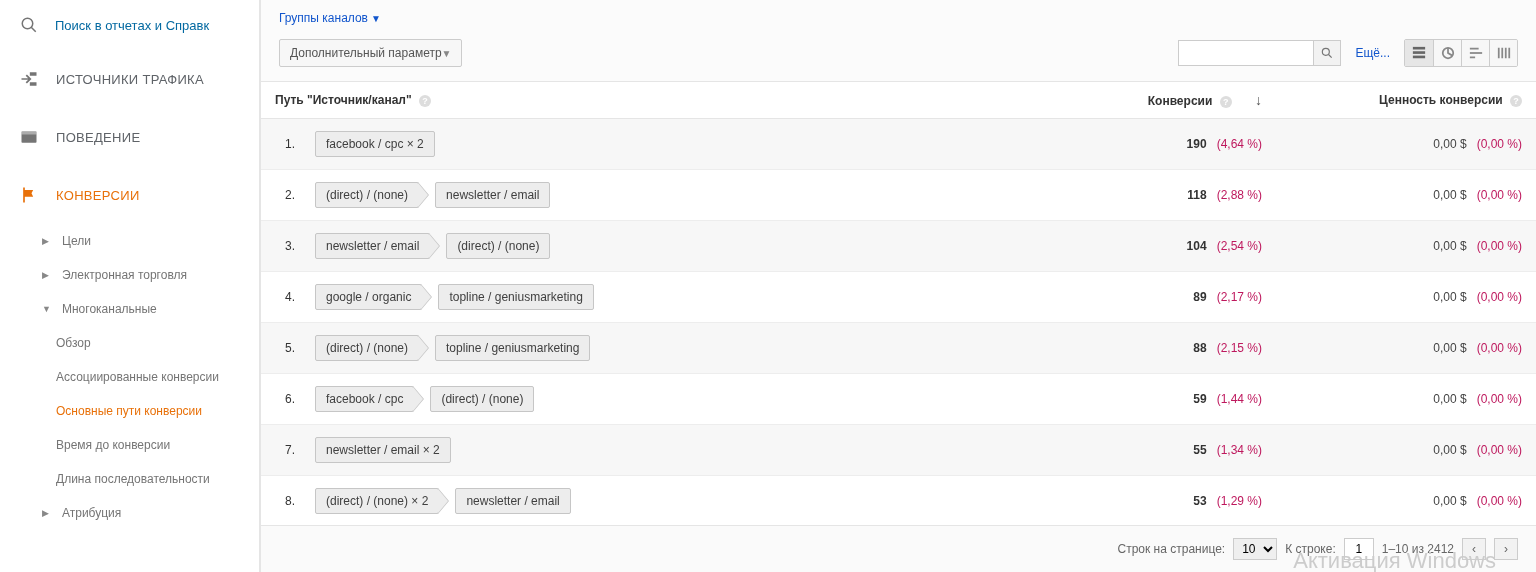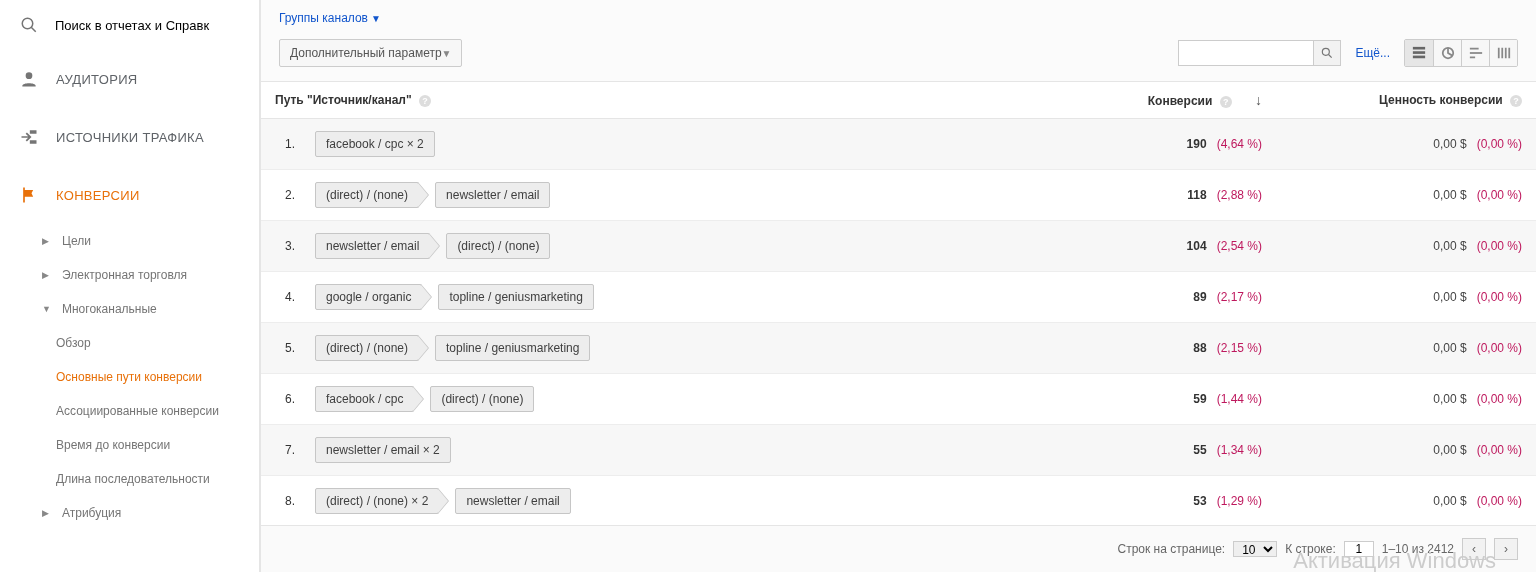--- a/index.html
+++ b/index.html
@@ -1,18 +1,18 @@
 <!DOCTYPE html>
 <html><head>
 <meta charset="utf-8">
 <style>
 * { box-sizing: border-box; margin: 0; padding: 0; }
 body { font-family: Arial, Helvetica, sans-serif; font-size: 13px; color: #555; background: #fff; width: 1536px; height: 572px; overflow: hidden; display: flex; }
 .sidebar { width: 260px; border-right: 1px solid #e5e5e5; display: flex; flex-direction: column; height: 100%; }
-.search-row { display: flex; align-items: center; gap: 15px; padding: 14px 18px; color: #000000; }
+.search-row { display: flex; align-items: center; gap: 15px; padding: 14px 18px; color: #0369a1; }
 .nav-item { display: flex; align-items: center; gap: 16px; padding: 18px 18px; color: #5f6368; font-size: 13px; font-weight: 400; letter-spacing: 0.3px; }
 .nav-item.active { color: #e8710a; }
 .icon-box { width: 22px; height: 22px; display: inline-flex; align-items: center; justify-content: center; }
 .subnav { padding-left: 30px; font-size: 12px; color: #757575; }
 .subnav-item { display: flex; align-items: center; gap: 10px; padding: 10px 12px; }
 .subnav-item .arr { width: 10px; font-size: 9px; color: #888; }
 .subnav-sub { padding-left: 18px; }
 .subnav-sub .subnav-item { padding: 10px 8px; }
 .subnav-item.selected { color: #e8710a; font-weight: 500; }
 
@@ -47,59 +47,59 @@
 td.val-col { text-align: right; width: 260px; }
 .num-bold { font-weight: bold; color: #333; margin-right: 10px; }
 .pct { color: #be185d; }
 
 .chip-wrap { display: inline-flex; align-items: center; }
 .chip { position: relative; display: inline-flex; align-items: center; background: #ededed; border: 1px solid #c6c6c6; border-radius: 2px; padding: 5px 10px; font-size: 12px; color: #404040; margin-right: 16px; }
 .chip.notlast::after { content: ""; position: absolute; right: -11px; top: 50%; transform: translateY(-50%); width: 0; height: 0; border-top: 13px solid transparent; border-bottom: 13px solid transparent; border-left: 11px solid #c6c6c6; z-index: 1; }
 .chip.notlast::before { content: ""; position: absolute; right: -10px; top: 50%; transform: translateY(-50%); width: 0; height: 0; border-top: 12px solid transparent; border-bottom: 12px solid transparent; border-left: 10px solid #ededed; z-index: 2; }
 
 .pager { display: flex; justify-content: flex-end; align-items: center; gap: 8px; padding: 12px 18px; font-size: 12px; color: #666; border-top: 1px solid #e5e5e5; background: #fafafa; position: relative; }
-.pager select, .pager input { border: 1px solid #ccc; height: 16px; font-size: 12px; padding: 0 4px; }
+.pager select, .pager input { border: 1px solid #ccc; height: 22px; font-size: 12px; padding: 0 4px; }
 .pager input { width: 30px; text-align: center; }
 .pg-btn { width: 24px; height: 22px; border: 1px solid #ccc; background: #f2f2f2; display: inline-flex; align-items: center; justify-content: center; color: #666; }
 .watermark { position: absolute; right: 40px; bottom: -2px; color: #ccc; font-size: 22px; font-family: 'Segoe UI', Arial; pointer-events: none; }
 </style>
 </head>
 <body>
 
 <div class="sidebar">
   <div class="search-row">
     <span class="icon-box">
       <svg width="18" height="18" viewBox="0 0 24 24" fill="none" stroke="#757575" stroke-width="2">
           <circle cx="10" cy="10" r="7"></circle>
           <line x1="21" y1="21" x2="15" y2="15"></line>
         </svg>
     </span>
     <span>Поиск в отчетах и Справк</span>
   </div>
 
-  <div class="nav-item">
-    <span class="icon-box">
-      <svg width="20" height="20" viewBox="0 0 24 24" fill="#757575">
-          <circle cx="12" cy="8" r="4"></circle>
-          <path d="M4 20c0-4 16-4 16 0v1H4z"></path>
-        </svg>
-    </span>
-    <span>АУДИТОРИЯ</span>
-  </div>
 
   <div class="nav-item">
     <span class="icon-box">
       <svg width="20" height="20" viewBox="0 0 24 24" fill="#757575">
           <path d="M3 11h8l-3-3 1.5-1.5L15 12l-5.5 5.5L8 16l3-3H3z"></path>
           <path d="M13 4h8v4h-8zM13 16h8v4h-8z"></path>
         </svg>
     </span>
     <span>ИСТОЧНИКИ ТРАФИКА</span>
   </div>
 
+  <div class="nav-item">
+    <span class="icon-box">
+      <svg width="20" height="20" viewBox="0 0 24 24" fill="#757575">
+          <rect x="3" y="5" width="18" height="14" rx="1"></rect>
+          <rect x="3" y="5" width="18" height="4" fill="#fff" opacity="0.4"></rect>
+        </svg>
+    </span>
+    <span>ПОВЕДЕНИЕ</span>
+  </div>
 
   <div class="nav-item active">
     <span class="icon-box">
       <svg width="20" height="20" viewBox="0 0 24 24" fill="#e8710a">
           <path d="M5 3v18h2v-7h10l-2-4 2-4H7V3z"></path>
         </svg>
     </span>
     <span>КОНВЕРСИИ</span>
   </div>
 
@@ -113,25 +113,25 @@
       <span>Электронная торговля</span>
     </div>
     <div class="subnav-item">
       <span class="arr">▼</span>
       <span>Многоканальные</span>
     </div>
     <div class="subnav-sub">
       <div class="subnav-item">
           <span>Обзор</span>
         </div>
+      <div class="subnav-item">
+          <span>Ассоциированные конверсии</span>
+        </div>
       <div class="subnav-item selected">
           <span>Основные пути конверсии</span>
-        </div>
-      <div class="subnav-item">
-          <span>Ассоциированные конверсии</span>
         </div>
       <div class="subnav-item">
           <span>Время до конверсии</span>
         </div>
       <div class="subnav-item">
           <span>Длина последовательности</span>
         </div>
     </div>
     <div class="subnav-item">
       <span class="arr">▶</span>

